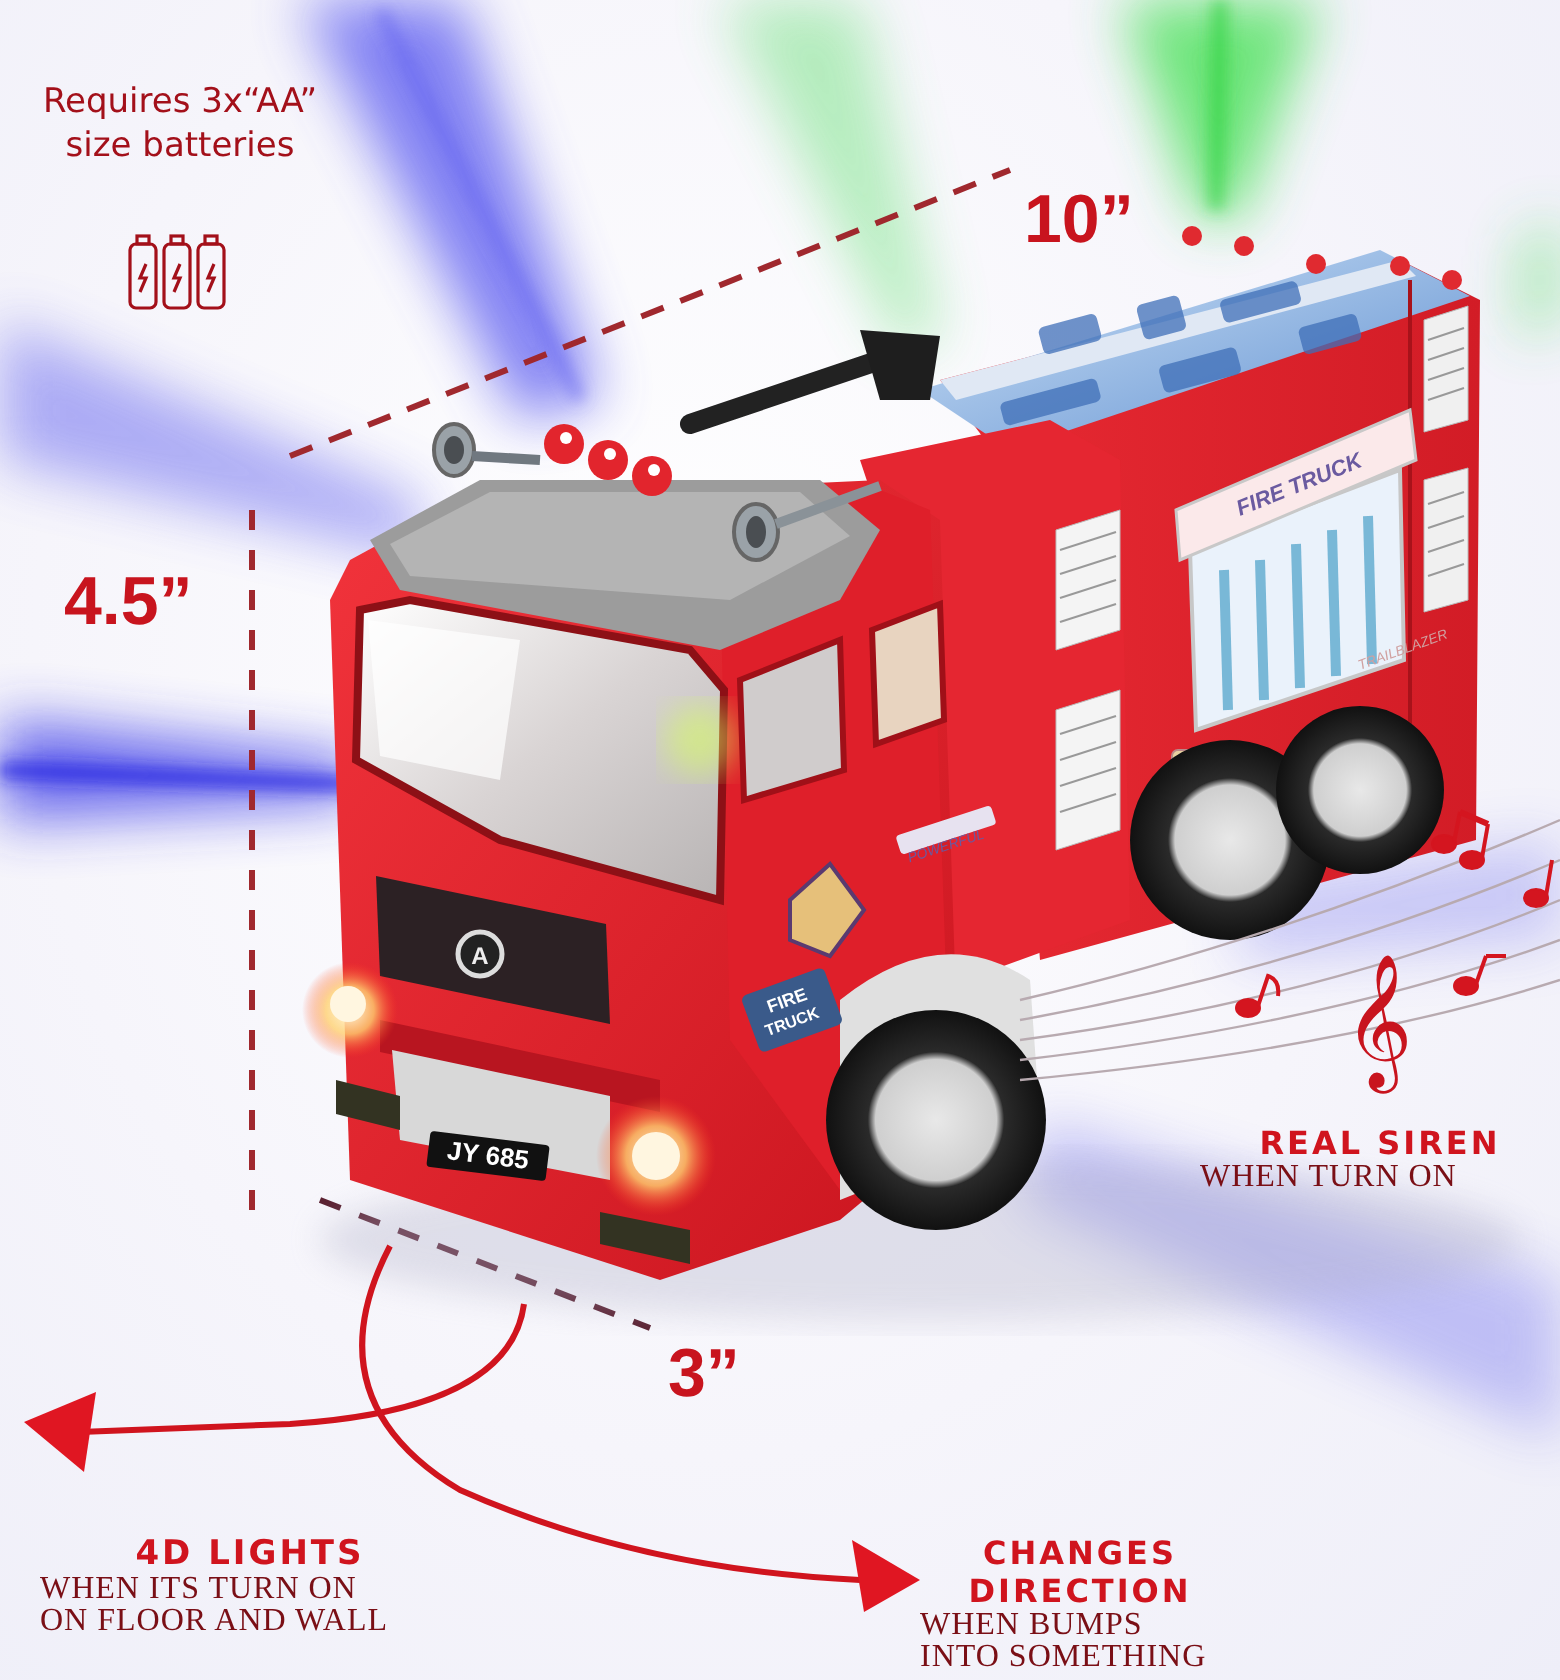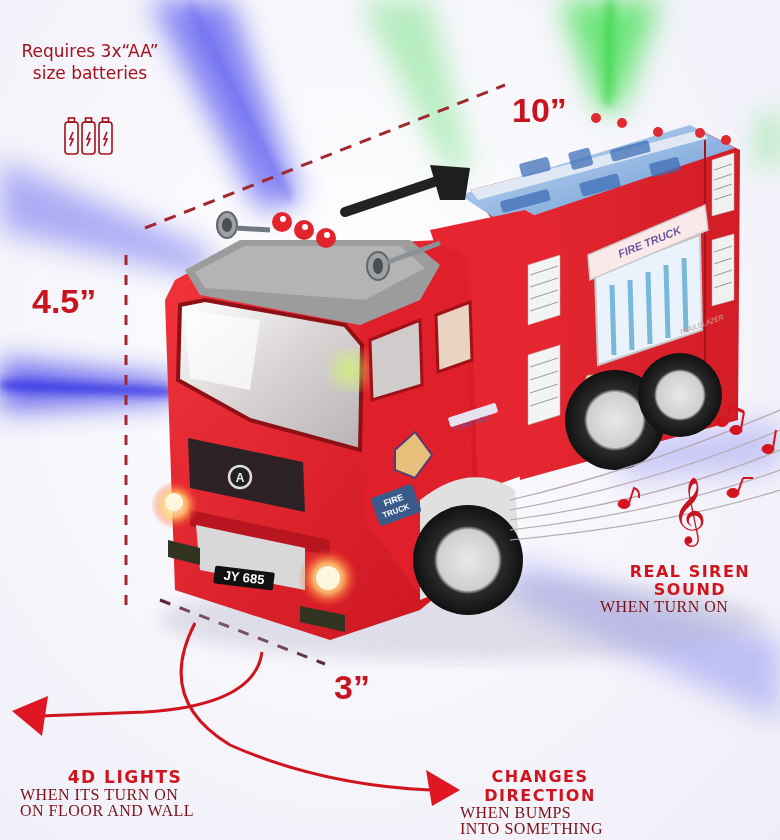--- a/index.html
+++ b/index.html
@@ -269,21 +269,20 @@
       <path d="M45,16 L42,23 L45,23 L42,30"></path>
     </g>
   </svg>
 
   <div class="abs dim" style="left:512px;top:62px;margin-top:29px;">10”</div>
   <div class="abs dim" style="left:32px;top:282px;">4.5”</div>
   <div class="abs dim" style="left:334px;top:668px;">3”</div>
 
   <div class="abs" style="left:600px;top:563px;width:180px;">
     <div class="feat-title" style="font-size:16px;line-height:18px;">REAL SIREN</div>
-    <div class="feat-title" style="font-size:16px;line-height:18px;">SOUND</div>
     <div class="feat-sub">WHEN TURN ON</div>
   </div>
 
   <div class="abs" style="left:20px;top:767px;width:210px;">
     <div class="feat-title" style="font-size:17px;line-height:20px;">4D LIGHTS</div>
     <div class="feat-sub">WHEN ITS TURN ON</div>
     <div class="feat-sub">ON FLOOR AND WALL</div>
   </div>
 
   <div class="abs" style="left:460px;top:767px;width:160px;">

